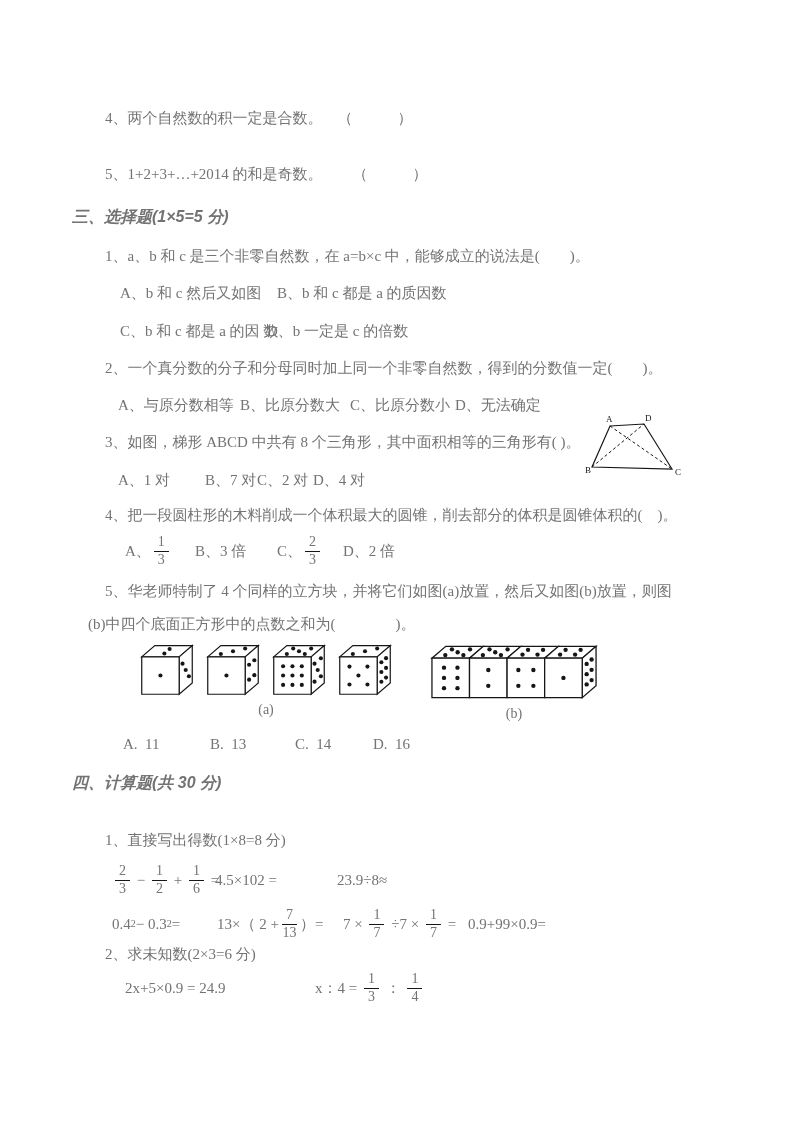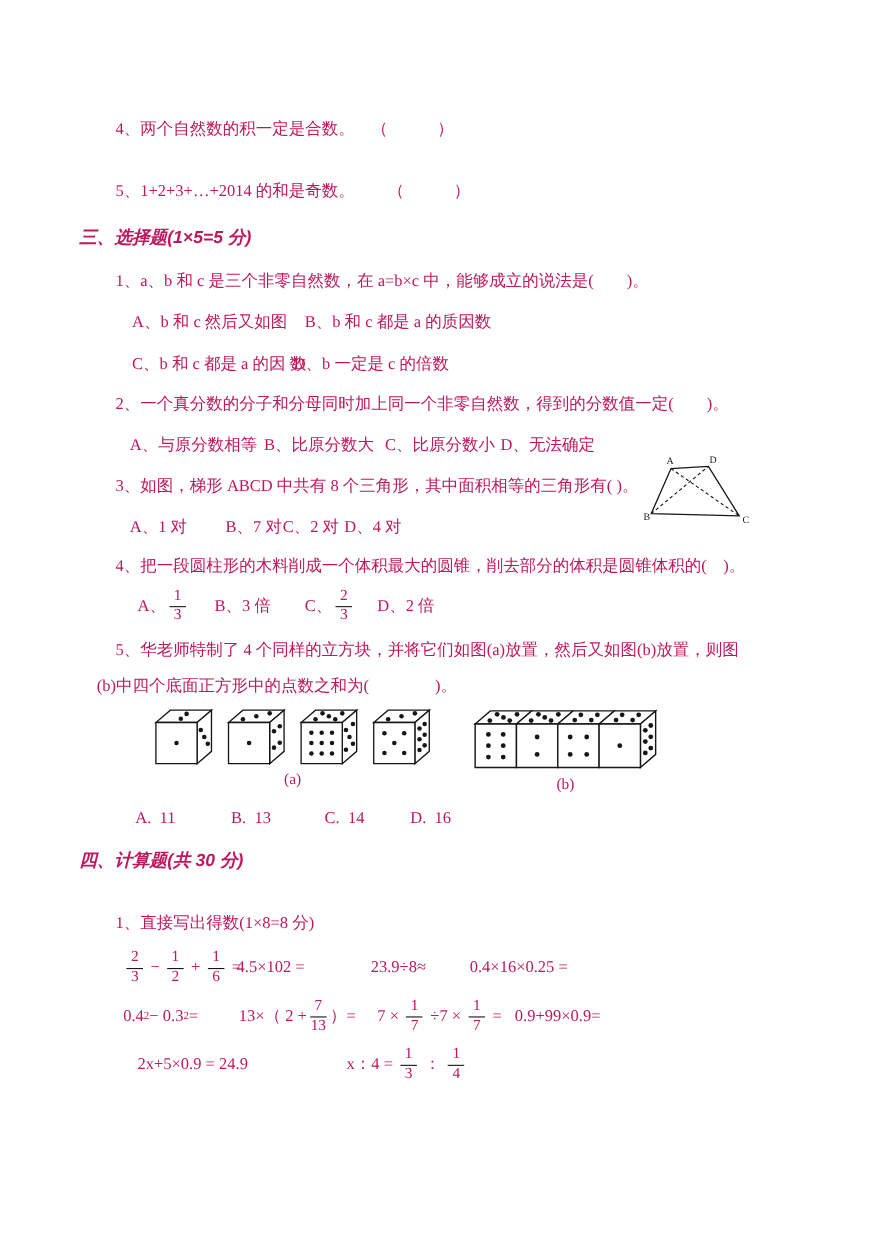--- a/index.html
+++ b/index.html
@@ -1,19 +1,19 @@
 <!DOCTYPE html>
 <html><head>
 <meta charset="utf-8">
 <style>
   html,body { margin:0; padding:0; background:#ffffff; }
   .page {
     position:relative; width:793px; height:1122px; background:#fff;
     font-family:"Liberation Serif","DejaVu Serif",serif;
-    color:#be185d; overflow:hidden;
+    color:#737373; overflow:hidden;
   }
   .content { position:absolute; left:72px; top:108px; width:690px; font-size:15px; line-height:20px; }
   .line { white-space:pre-wrap; }
   .indent1 { margin-left:33px; }
   .indent05 { margin-left:16px; }
   .heading {
     font-family:"Liberation Sans","DejaVu Sans",sans-serif;
     font-weight:bold; font-size:16px; line-height:22px;font-style:italic;
   }
   
@@ -222,29 +222,29 @@
       <span style="left:301px">D.  16</span>
     </div>
 
     <div class="heading mt18">四、计算题(共 30 分)</div>
 
     <div class="line indent1 mt20">1、直接写出得数(1×8=8 分)</div>
     <div class="exprrow mt10">
       <span class="ex" style="left:40px"><span class="frac"><span class="num">2</span><span class="den">3</span></span><span> − </span><span class="frac"><span class="num">1</span><span class="den">2</span></span><span> + </span><span class="frac"><span class="num">1</span><span class="den">6</span></span><span> =</span></span>
       <span class="ex" style="left:143px"><span>4.5×102 =</span></span>
       <span class="ex" style="left:265px"><span>23.9÷8≈</span></span>
-      <span class="ex" style="left:355px"><span>0.4×16×0.25 =</span></span>
     </div>
     <div class="exprrow mt4">
       <span class="ex" style="left:40px"><span>0.4</span><sup>2</sup><span>− 0.3</span><sup>2</sup><span>=</span></span>
       <span class="ex" style="left:145px"><span>13×（ 2 +</span><span class="frac"><span class="num">7</span><span class="den">13</span></span><span>）=</span></span>
       <span class="ex" style="left:271px"><span>7 × </span><span class="frac"><span class="num">1</span><span class="den">7</span></span><span> ÷7 × </span><span class="frac"><span class="num">1</span><span class="den">7</span></span><span> =</span></span>
       <span class="ex" style="left:396px"><span>0.9+99×0.9=</span></span>
     </div>
 
+    <div class="line indent1 mt0">2、求未知数(2×3=6 分)</div>
     <div class="exprrow mt4">
       <span class="ex" style="left:53px"><span>2x+5×0.9 = 24.9</span></span>
       <span class="ex" style="left:243px"><span>x：4 = </span><span class="frac"><span class="num">1</span><span class="den">3</span></span><span> ： </span><span class="frac"><span class="num">1</span><span class="den">4</span></span></span>
     </div>
 
   </div>
 
   <svg class="trap" width="100" height="66" viewBox="0 0 100 66">
     <polygon points="26,13 60,11 88,56 8,54" fill="none" stroke="#161616" stroke-width="1.2"></polygon>
     <line x1="26" y1="13" x2="88" y2="56" stroke="#161616" stroke-width="1" stroke-dasharray="3,2.5"></line>

